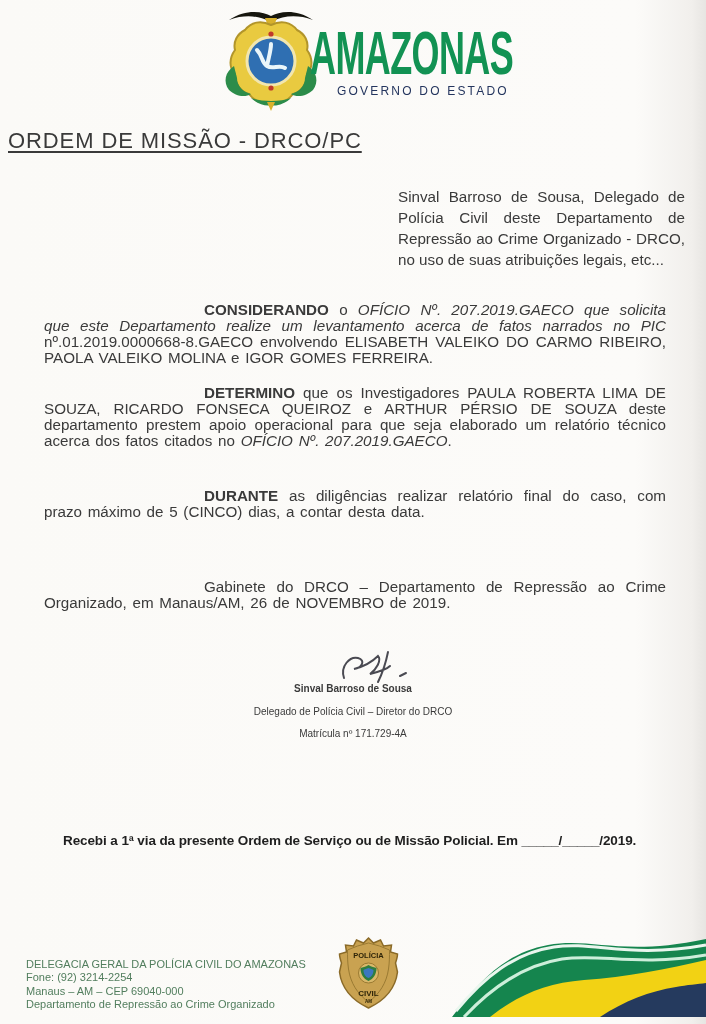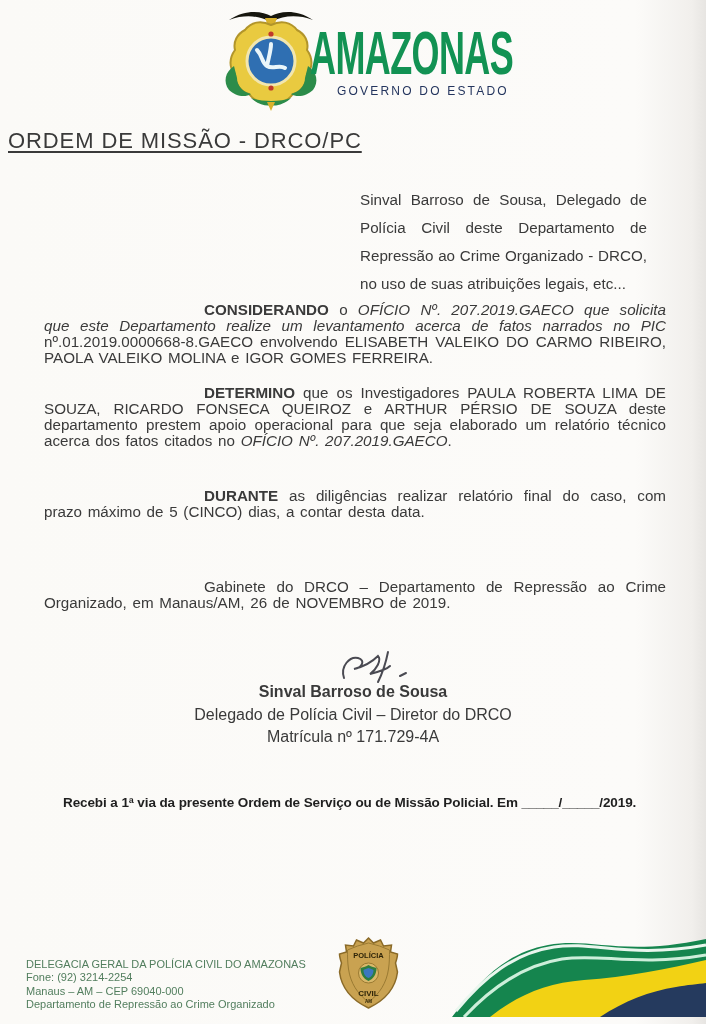--- a/index.html
+++ b/index.html
@@ -26,40 +26,40 @@
   .doc-title{
     position:absolute;left:8px;top:128px;width:690px;text-align:left;
     font-size:22px;letter-spacing:0.9px;text-decoration:underline;
     text-underline-offset:3px;color:#3a3a3a;
   }
   .para{
     position:absolute;left:44px;width:622px;text-align:justify;
     font-size:15.2px;line-height:16px;word-spacing:1.5px;color:#3a3a3a;
   }
   .indent{text-indent:160px;}
-  .intro{left:360px;width:287px;line-height:28px;word-spacing:normal;top:171px;}
+  .intro{left:398px;width:287px;line-height:21px;word-spacing:normal;top:171px;}
   .p-considerando{top:287px;}
   .p-determino{top:370px;}
   .p-durante{top:473px;}
   .p-cientifique{top:538px;text-align:left;}
   .p-gabinete{top:564px;}
 
   
   .sig-scribble{position:absolute;left:330px;top:648px;width:96px;height:40px;}
-  .sig-line{position:absolute;left:153px;width:400px;text-align:center;font-size:16px;color:#3a3a3a;}
+  .sig-line{position:absolute;left:153px;width:400px;text-align:center;font-size:10px;color:#3a3a3a;}
   .sig-name{top:683px;font-weight:bold;}
   .sig-role{top:706px;}
   .sig-reg{top:728px;}
 
   
   .receipt-line{
     position:absolute;left:63px;width:610px;font-size:13.5px;font-weight:bold;
     color:#1f1f1f;letter-spacing:-0.1px;
   }
-  .receipt-1{top:795px;}
+  .receipt-1{top:833px;}
   .receipt-2{top:848px;}
 
   
   .footer-address{
     position:absolute;left:26px;top:930px;width:300px;
     font-size:11px;line-height:13.3px;color:#527e5e;margin-top:28px;
   }
   .badge{position:absolute;left:337px;top:936px;width:63px;height:74px;}
   .waves{position:absolute;left:452px;top:933px;width:254px;height:84px;}
 </style>

